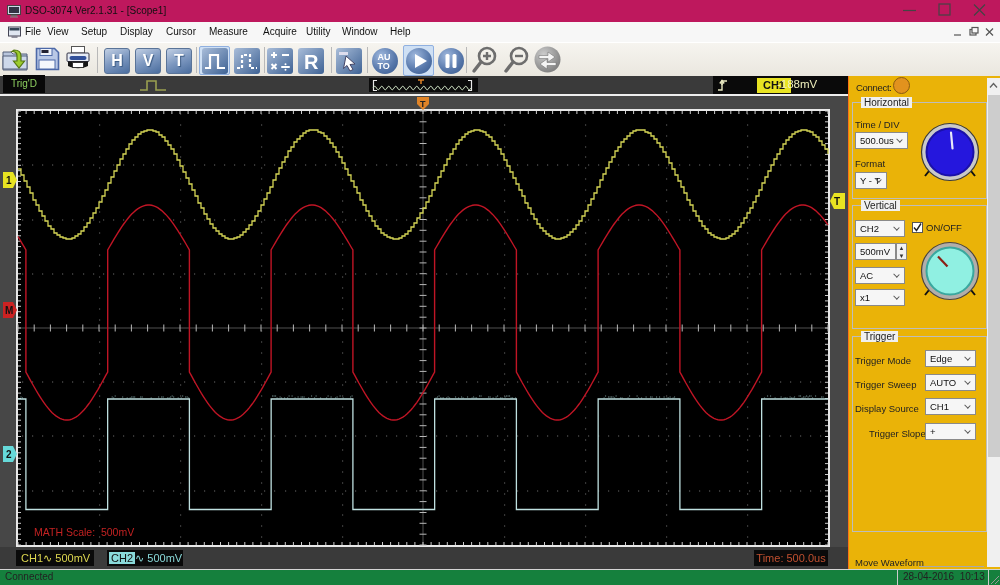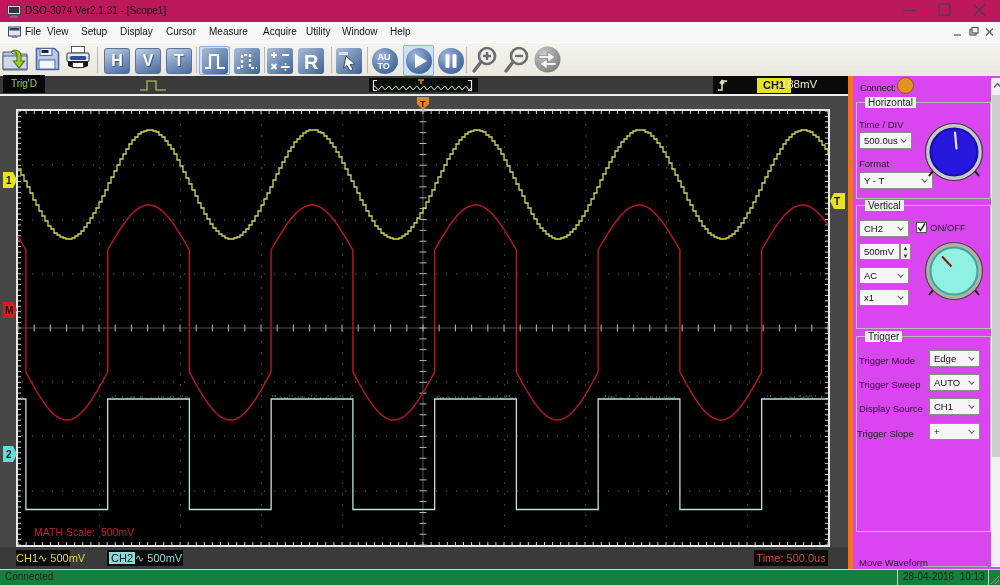--- a/index.html
+++ b/index.html
@@ -12,21 +12,21 @@
 .tbtn{position:absolute;top:5px}
 .lbtn{position:absolute;width:26px;height:26px;border-radius:3px;background:linear-gradient(155deg,#c2d0e4 0%,#7d98c0 50%,#4a6d9e 100%);border:1px solid #5a7498;color:#fff;font-weight:bold;font-size:16px;text-align:center;line-height:24px;text-shadow:1px 1px 1px #3a5a84}
 .sel{position:absolute;background:#cfe0f4;border:1px solid #90b0e0;border-radius:2px}
 #trigbar{position:absolute;left:0;top:76px;width:848px;height:22px;background:#3a3a3a}
 #trigd{position:absolute;left:3px;top:-1px;width:42px;height:18px;background:#080808;color:#8ed060;font-size:10px;text-align:center;line-height:18px}
 #wfind{position:absolute;left:369px;top:2px;width:109px;height:14px;background:#0b0b0b}
 #whiteline{position:absolute;left:0;top:94px;width:848px;height:2px;background:#eee}
 #scope{position:absolute;left:0;top:96px;width:848px;height:473px;background:#474747}
 #chbar{position:absolute;left:0;top:451px;width:848px;height:22px;background:#3a3a3a}
 .chbox{position:absolute;top:3px;height:16px;background:#0a0a0a;font-size:11px;line-height:16px;white-space:nowrap}
-#rpanel{position:absolute;left:848px;top:76px;width:152px;height:493px;background:#d946ef;border-left:5px solid #f97316}
+#rpanel{position:absolute;left:848px;top:76px;width:152px;height:493px;background:#eab308;border-left:1px solid #f97316}
 .gbox{position:absolute;left:3px;width:135px;border:1px solid #bdbdbd}
 .gbox .gt{position:absolute;left:8px;top:-6px;background:#f0f0f0;padding:0 3px;font-size:10px;color:#222}
 .lab{position:absolute;font-size:9.5px;color:#222}
 .combo{position:absolute;height:17px;background:#f6f6f6;border:1px solid #8a8a8a;font-size:9.5px;color:#111;line-height:15px;padding-left:4px}
 .combo .ar{position:absolute;right:5px;top:4px;width:5px;height:5px;border-right:1.3px solid #555;border-bottom:1.3px solid #555;transform:rotate(45deg) scaleY(0.8)}
 #statusbar{position:absolute;left:0;top:569px;width:1000px;height:16px;background:#15803d;border-top:1px solid #d4d4d4;font-size:10px;color:#222}
 </style></head>
 <body>
 <div id="titlebar">
  <svg class="abs" style="left:7px;top:4px" width="14" height="14" viewBox="0 0 14 14">
@@ -223,35 +223,35 @@
   <path d="M3 302h10l4 8-4 8H3z" fill="#cc2222"></path>
       <text x="5" y="314" font-size="10" font-weight="bold" fill="#111">M</text>
   <path d="M3 446h10l4 8-4 8H3z" fill="#66d9d9"></path>
       <text x="6" y="458" font-size="10" font-weight="bold" fill="#111">2</text>
   <path d="M845 193h-11l-4 8 4 8h11z" fill="#e8e322"></path>
       <text x="834" y="205" font-size="10" font-weight="bold" fill="#111">T</text>
   <path d="M417 97h12v7l-6 6-6-6z" fill="#e08428"></path>
       <text x="420" y="107" font-size="9" font-weight="bold" fill="#222">T</text>
  </svg>
  <div id="chbar">
-  <div class="chbox" style="left:16px;width:54px;color:#ddd750;">CH1∿ 500mV</div>
+  <div class="chbox" style="left:16px;width:78px;color:#ddd750;padding-left:5px">CH1∿ 500mV</div>
   <div class="chbox" style="left:107px;width:76px;color:#8adada"><span style="background:#8adada;color:#111;padding:0 2px;margin-left:2px">CH2</span>∿ 500mV</div>
   <div class="chbox" style="left:754px;width:74px;color:#c05030;text-align:center">Time: 500.0us</div>
  </div>
 </div>
 <div id="rpanel">
  <div class="lab" style="left:7px;top:6px;letter-spacing:-0.3px">Connect:</div>
  <div class="abs" style="left:44px;top:1px;width:17px;height:17px;border-radius:50%;background:#e2921e;border:1px solid #8a5a10"></div>
  <div class="gbox" style="top:26px;height:97px">
       <div class="gt">Horizontal</div>
     </div>
  <div class="lab" style="left:6px;top:43px">Time / DIV</div>
  <div class="combo" style="left:6px;top:56px;width:53px">500.0us<span class="ar"></span></div>
  <div class="lab" style="left:6px;top:82px">Format</div>
- <div class="combo" style="left:6px;top:96px;width:74px">Y - T<span class="ar"></span></div>
+ <div class="combo" style="left:6px;top:96px;width:32px">Y - T<span class="ar"></span></div>
  <svg class="abs" style="left:70px;top:46px" width="62" height="62" viewBox="0 0 62 62">
    <path d="M10 49l-4 5M52 49l4 5" stroke="#111" stroke-width="2"></path>
    <circle cx="31" cy="30" r="28.5" fill="#c9c9c9" stroke="#3a3a3a" stroke-width="1.2"></circle>
    <circle cx="31" cy="30" r="23.5" fill="#2517dd" stroke="#1a10a8" stroke-width="2"></circle>
    <path d="M32 10.5L33.5 26.5" stroke="#e8e8f8" stroke-width="2.2" stroke-linecap="round"></path>
  </svg>
  <div class="gbox" style="top:129px;height:124px">
       <div class="gt">Vertical</div>
     </div>
  <div class="combo" style="left:6px;top:144px;width:50px">CH2<span class="ar"></span></div>
@@ -272,21 +272,21 @@
  </svg>
  <div class="gbox" style="top:260px;height:196px">
       <div class="gt">Trigger</div>
     </div>
  <div class="lab" style="left:6px;top:279px">Trigger Mode</div>
  <div class="combo" style="left:76px;top:274px;width:51px">Edge<span class="ar"></span></div>
  <div class="lab" style="left:6px;top:303px">Trigger Sweep</div>
  <div class="combo" style="left:76px;top:298px;width:51px">AUTO<span class="ar"></span></div>
  <div class="lab" style="left:6px;top:327px">Display Source</div>
  <div class="combo" style="left:76px;top:322px;width:51px">CH1<span class="ar"></span></div>
- <div class="lab" style="left:4px;top:352px">Trigger Slope</div>
+ <div class="lab" style="left:20px;top:352px">Trigger Slope</div>
  <div class="combo" style="left:76px;top:347px;width:51px">+<span class="ar"></span></div>
  <div class="lab" style="left:6px;top:481px">Move Waveform</div>
  <div class="abs" style="left:70px;top:490px;width:65px;height:2px;border-top:1px solid #aaa"></div>
  <div class="abs" style="left:138px;top:2px;width:13px;height:489px;background:#f0f0f0">
    <svg class="abs" style="left:2px;top:4px" width="9" height="7" viewBox="0 0 9 7">
         <path d="M1 5.5L4.5 1.5L8 5.5" fill="none" stroke="#606060" stroke-width="1.3"></path>
       </svg>
    <div class="abs" style="left:0.5px;top:17px;width:12px;height:362px;background:#cdcdcd"></div>
  </div>
 </div>

